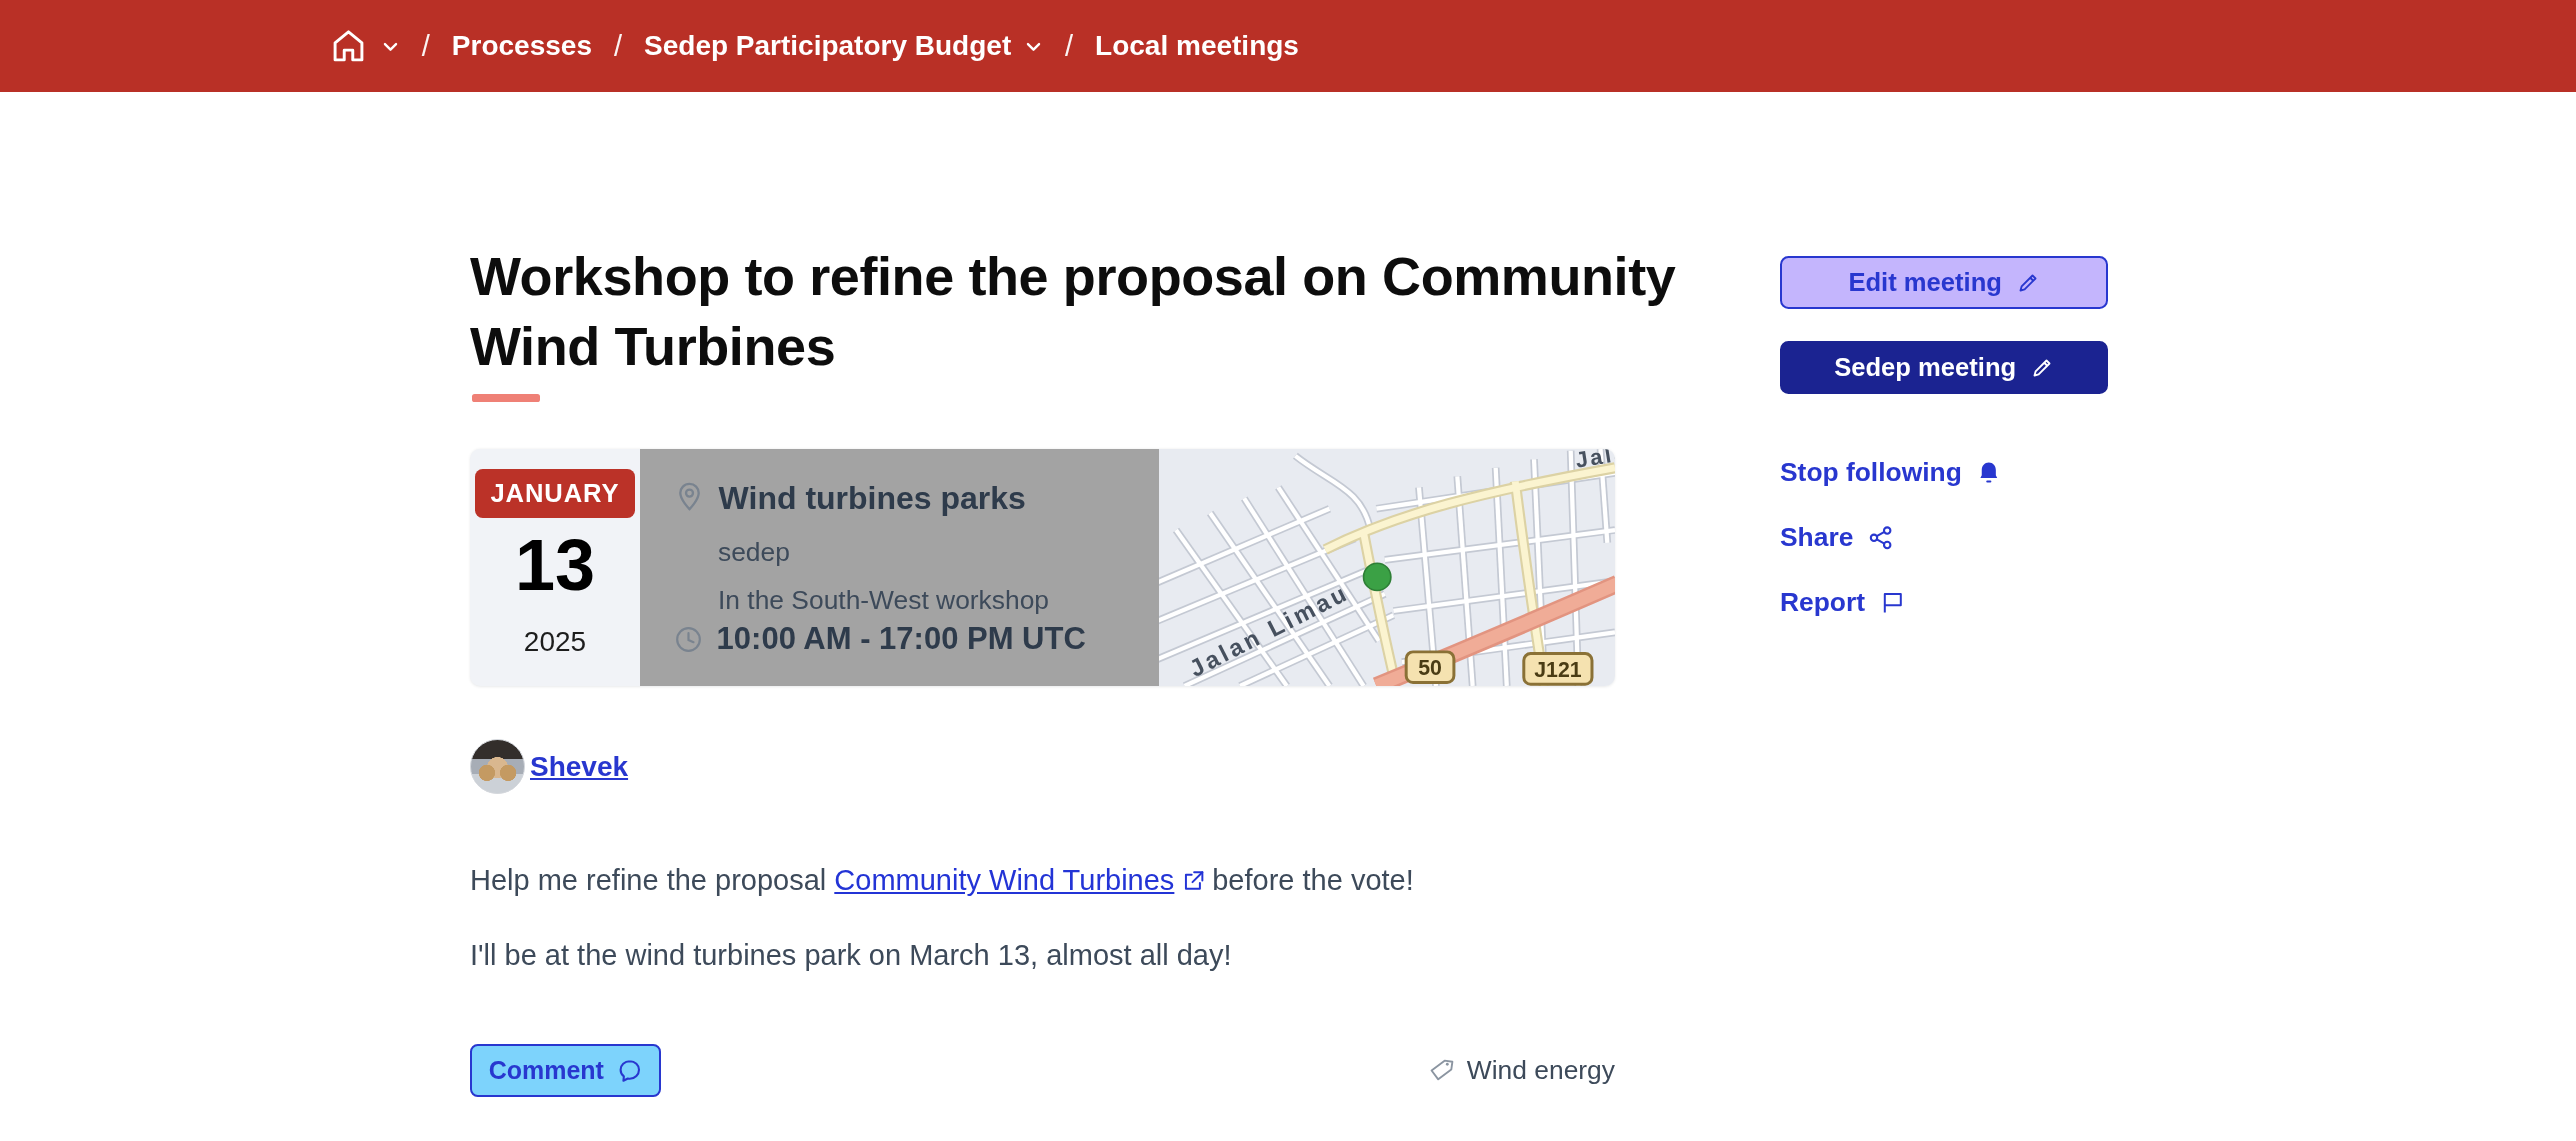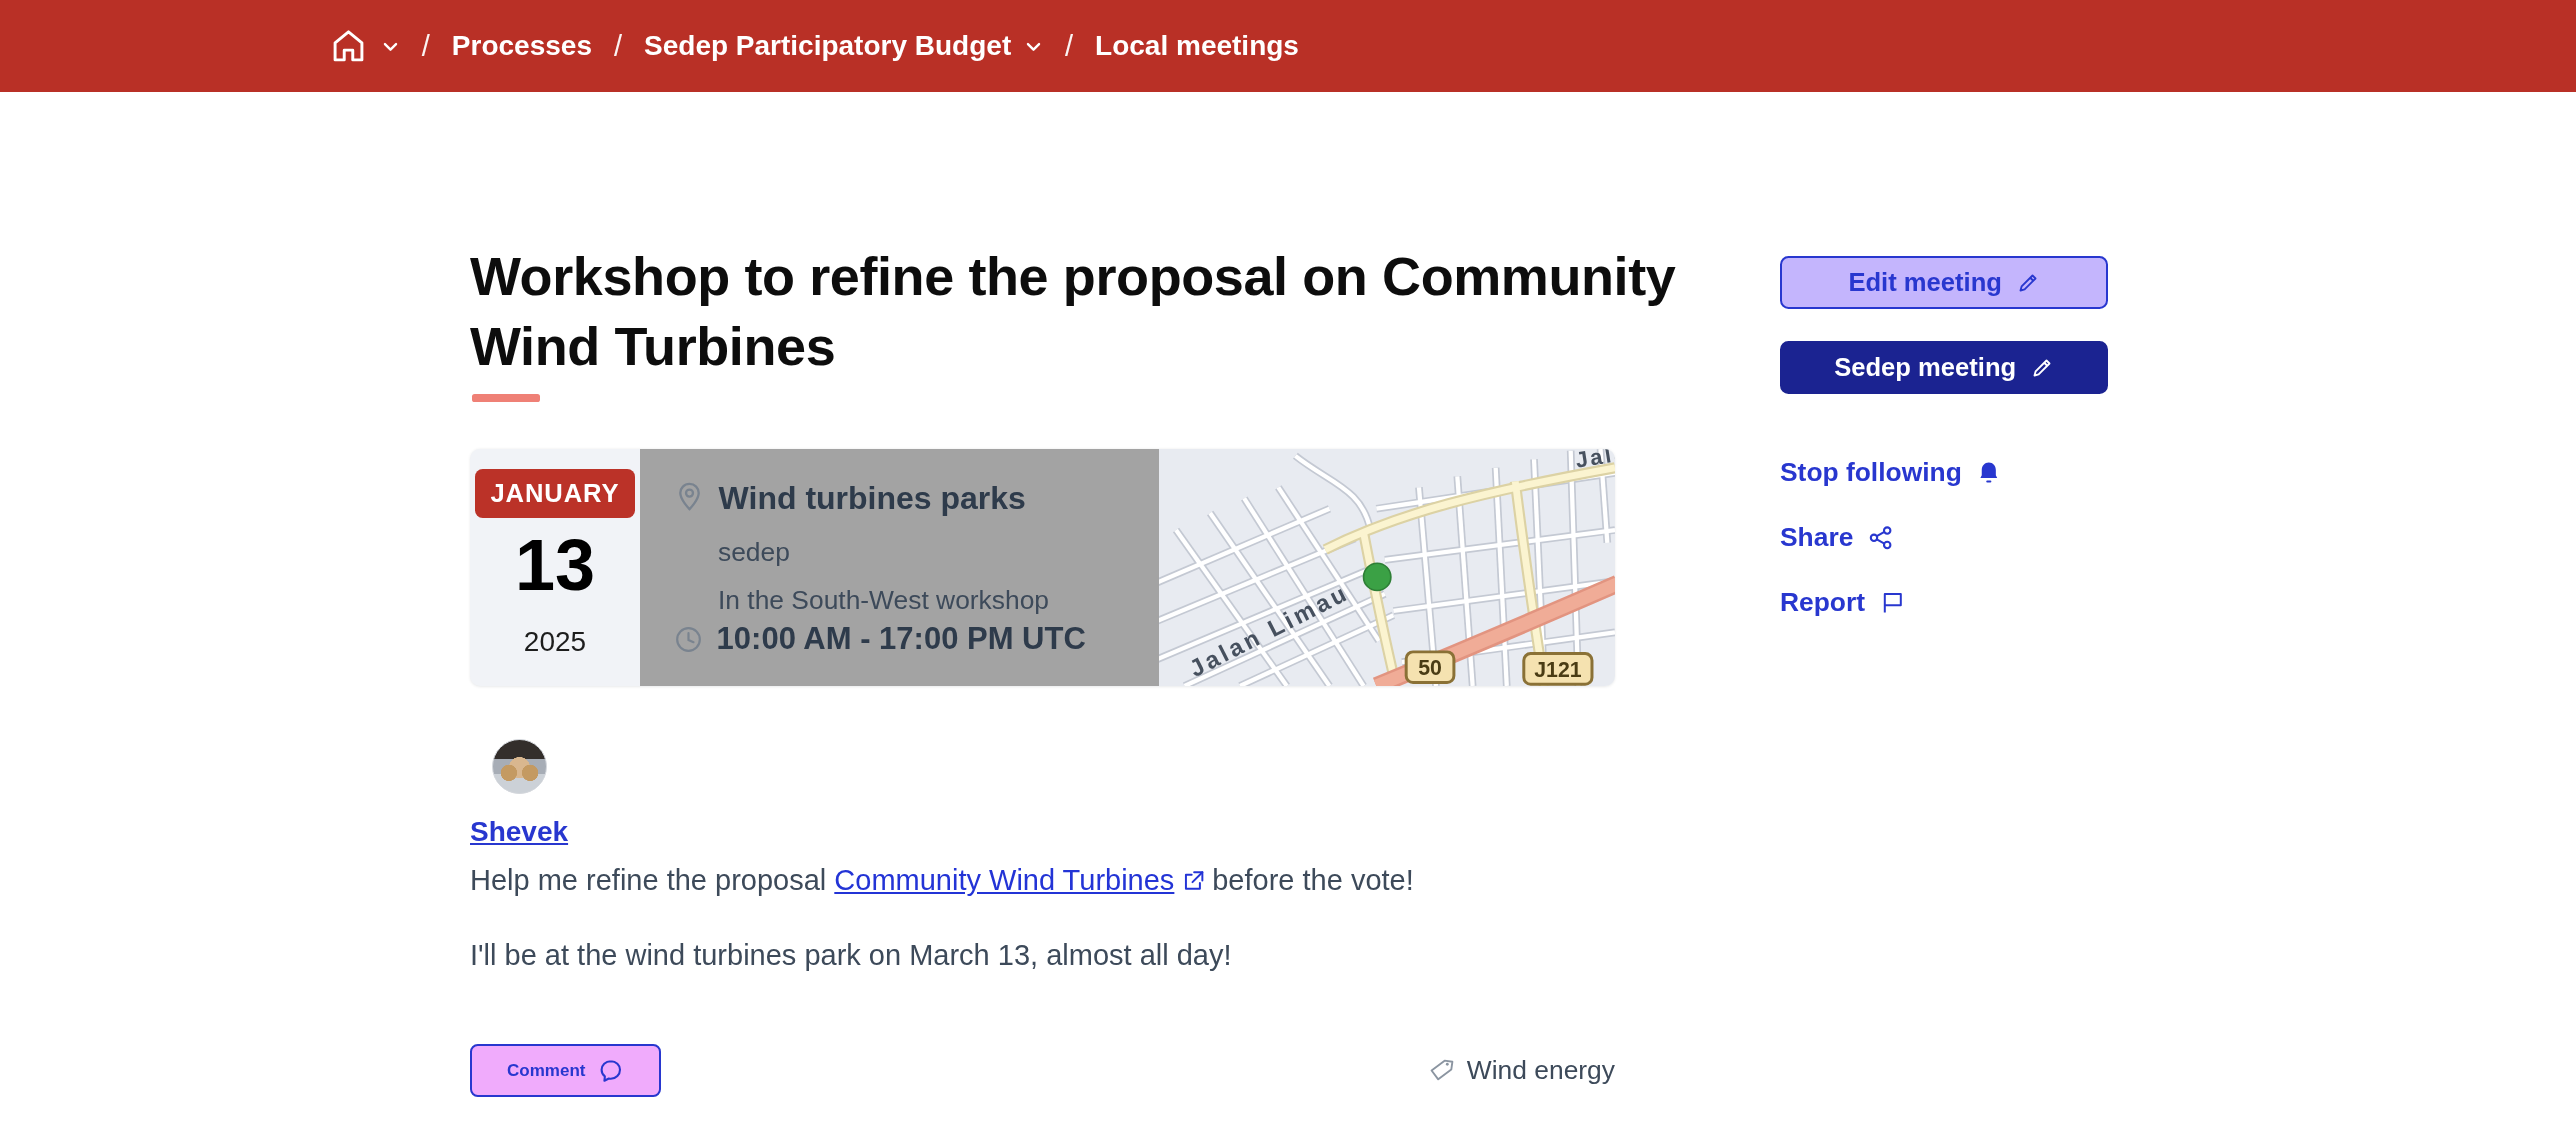--- a/index.html
+++ b/index.html
@@ -52,21 +52,21 @@
   .locsub { margin-left:44px; font-size:26.4px; color:#3d4a5a; }
   .locsub.first { margin-top:20.4px; }
   .locsub.second { margin-top:17px; }
   .timerow { margin-top:auto; display:flex; align-items:center; gap:13.6px; }
   .timetext { font-size:31px; font-weight:700; color:#2e3b4b; }
 
   .mapcol { width:456px; position:relative; cursor:grab; }
   .mapcol svg { display:block; }
 
   
-  .author { position:absolute; left:470px; top:739px; display:flex; align-items:center; gap:22px;flex-direction:column; }
+  .author { position:absolute; left:470px; top:739px; display:flex; align-items:center; gap:5px; }
   .avatar {
     width:55px; height:55px; border-radius:50%; border:0.9px solid #d6d9de; cursor:pointer;
     background:
       radial-gradient(circle at 30% 62%, #c49a62 0 16%, rgba(0,0,0,0) 17%),
       radial-gradient(circle at 70% 62%, #c49a62 0 16%, rgba(0,0,0,0) 17%),
       radial-gradient(circle at 50% 52%, #d9b78f 0 27%, rgba(0,0,0,0) 28%),
       linear-gradient(180deg, #332e2b 0 36%, rgba(0,0,0,0) 36%),
       linear-gradient(180deg, rgba(0,0,0,0) 64%, #ccd1d7 64%),
       #a7adb6;
   }
@@ -75,23 +75,23 @@
   
   .para { position:absolute; left:470px; font-size:29px; color:#3d4a5a; }
   .para.p1 { top:864px; }
   .para.p2 { top:939px; }
   .body-link { color:#2334d6; text-decoration:underline; font-weight:400; cursor:pointer; }
   .extlink-icon { display:inline-block; vertical-align:-1.7px; margin-left:6.8px; }
 
   
   .actions { position:absolute; left:470px; top:1044px; width:1145px; display:flex; justify-content:space-between; align-items:center; }
   .comment-btn {
-    width:191px; height:53px; background:#f0abfc; border:2.6px solid #2837cf; border-radius:7.7px;
+    width:191px; height:53px; background:#7dd3fc; border:2.6px solid #2837cf; border-radius:7.7px;
     display:flex; align-items:center; justify-content:center; gap:12.8px; cursor:pointer;
-    color:#2837cf; font-size:17px; font-weight:700; font-family:inherit;
+    color:#2837cf; font-size:25px; font-weight:700; font-family:inherit;
   }
   .tagrow { display:flex; align-items:center; gap:12px; cursor:pointer; }
   .taglabel { font-size:26.4px; color:#3d4a5a; }
 
   
   .sidebar { position:absolute; left:1780px; top:256px; width:328px; display:flex; flex-direction:column; }
   .btn { height:53px; border-radius:8.5px; display:flex; align-items:center; justify-content:center; gap:13.6px;
          font-size:25.6px; font-weight:700; cursor:pointer; font-family:inherit; }
   .btn.outline { background:#c4b5fd; border:2.6px solid #2837cf; color:#2837cf; }
   .btn.solid { margin-top:32px; background:#1b2391; border:2.6px solid #1b2391; color:#fff; }

